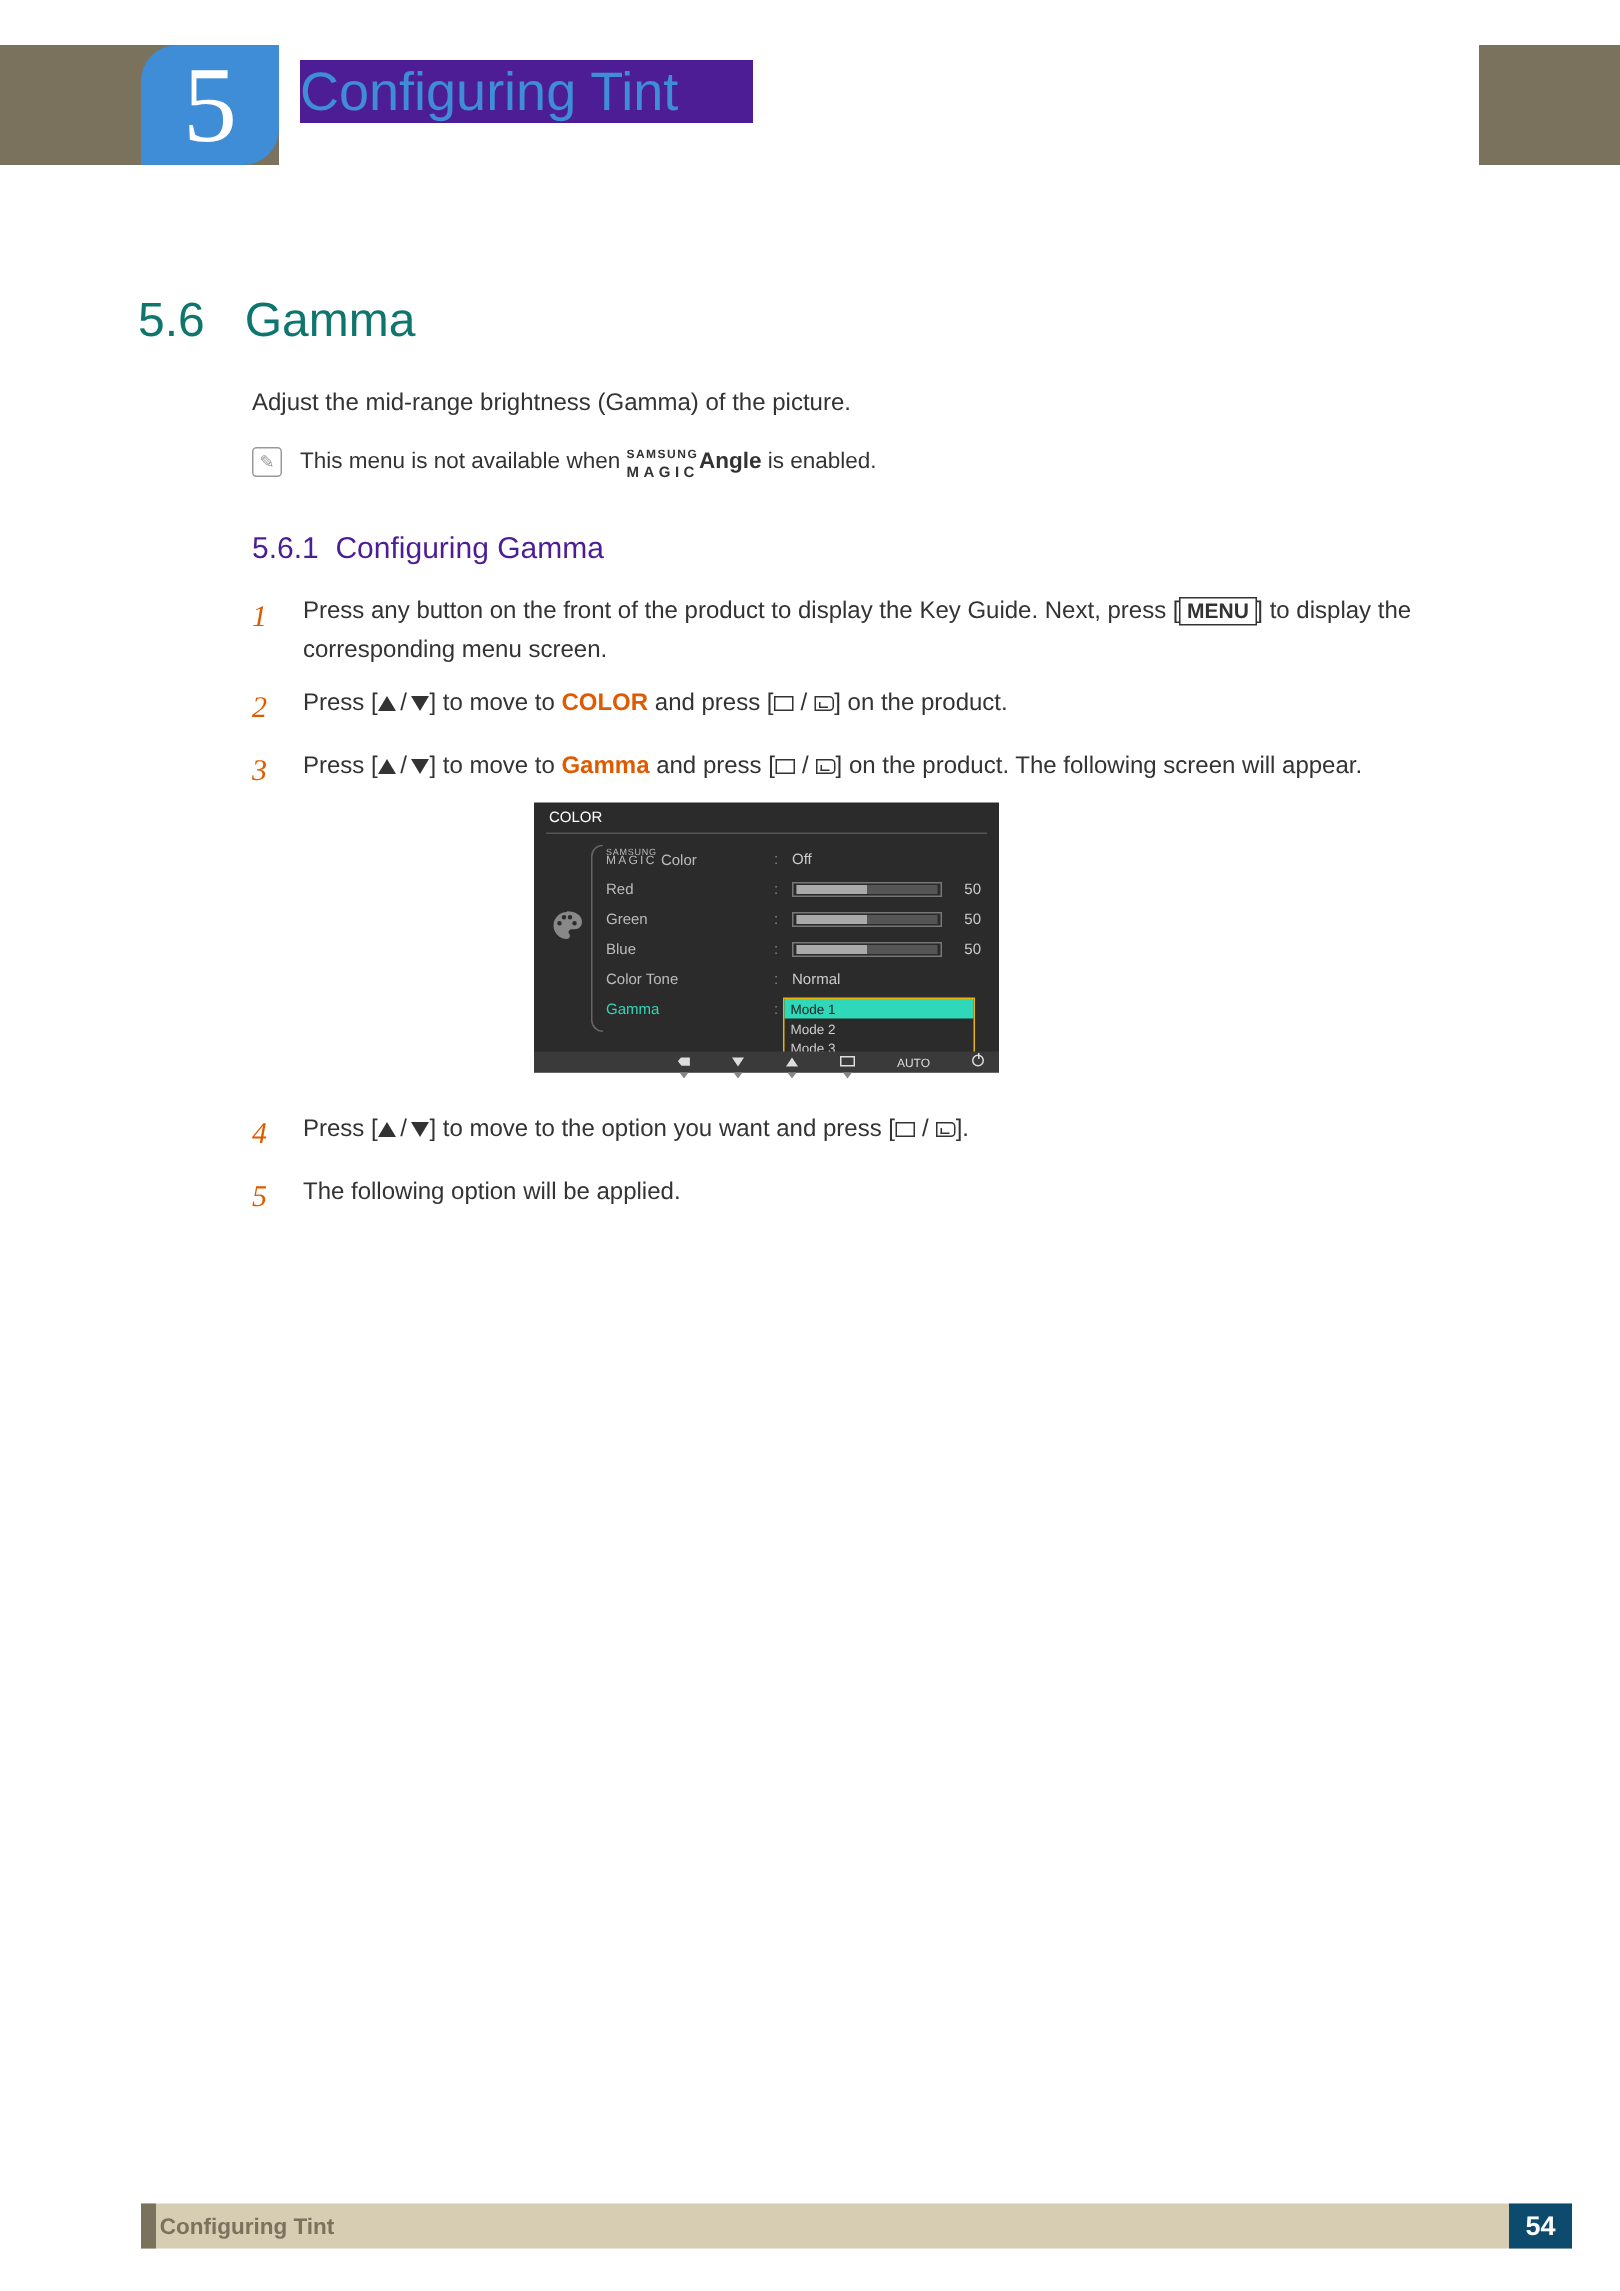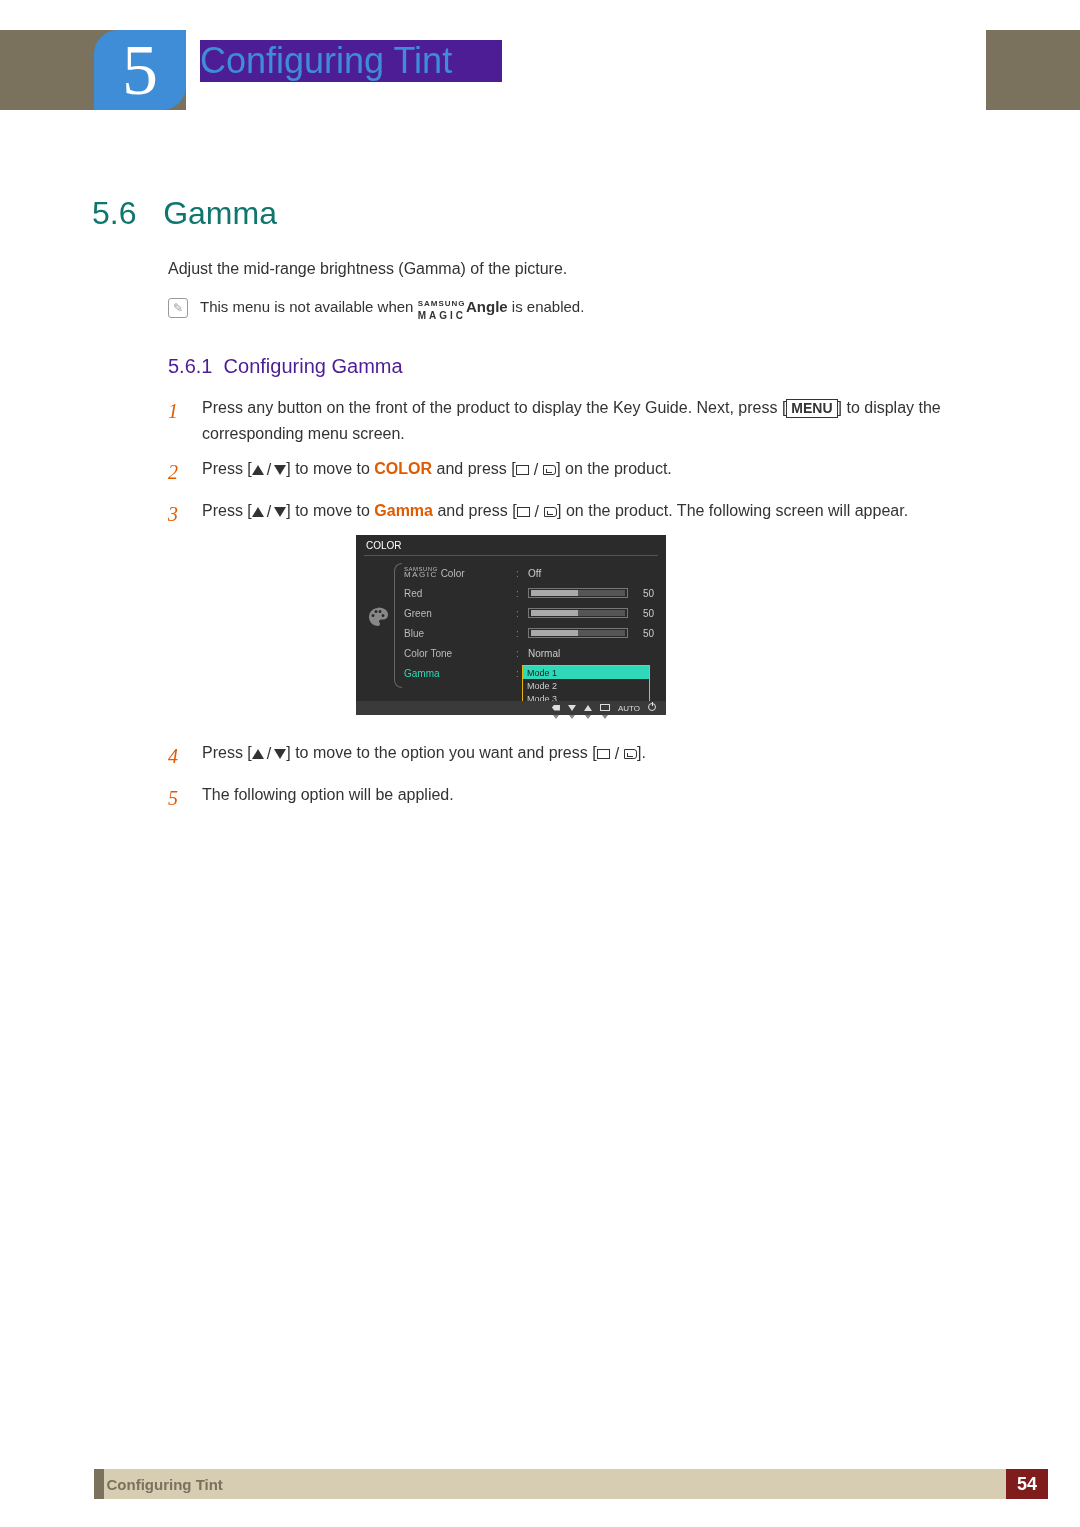--- a/index.html
+++ b/index.html
@@ -316,21 +316,21 @@
     .osd-bottom {
       position: absolute;
       bottom: 0;
       left: 0;
       right: 0;
       height: 14px;
       background: #3a3a3a;
       display: flex;
       justify-content: flex-end;
       align-items: center;
-      gap: 8px;
+      gap: 28px;
       padding-right: 10px;
     }
     .osd-btn { color: #ddd; font-size: 8px; position: relative; }
     .osd-btn-tri { position: absolute; bottom: -6px; left: 50%; transform: translateX(-50%); width: 0; height: 0; border-left: 3px solid transparent; border-right: 3px solid transparent; border-top: 4px solid #888; }
     .osd-tiny-up { width: 0; height: 0; border-left: 4px solid transparent; border-right: 4px solid transparent; border-bottom: 6px solid #ddd; display: inline-block; }
     .osd-tiny-down { width: 0; height: 0; border-left: 4px solid transparent; border-right: 4px solid transparent; border-top: 6px solid #ddd; display: inline-block; }
     .osd-tiny-back { width: 8px; height: 6px; background: #ddd; clip-path: polygon(30% 0, 100% 0, 100% 100%, 30% 100%, 0 50%); display: inline-block; }
     .osd-tiny-enter { width: 10px; height: 7px; border: 1px solid #ddd; display: inline-block; }
     .osd-tiny-power { width: 8px; height: 8px; border: 1px solid #ddd; border-radius: 50%; display: inline-block; position: relative; }
     .osd-tiny-power::after { content:''; position: absolute; top:-2px; left: 3px; width: 1px; height: 4px; background: #ddd; }
@@ -356,21 +356,21 @@
     }
     .footer-label {
       color: #7a725d;
       font-size: 15px;
       font-weight: bold;
       margin-right: 0;
     }
     .footer-page-box {
       width: 42px;
       height: 30px;
-      background: #7f1d1d;
+      background: #0c4a6e;
       color: #fff;
       display: flex;
       align-items: center;
       justify-content: center;
       font-size: 18px;
       font-weight: bold;
       margin-left: 12px;
     }
   </style>
 </head>

